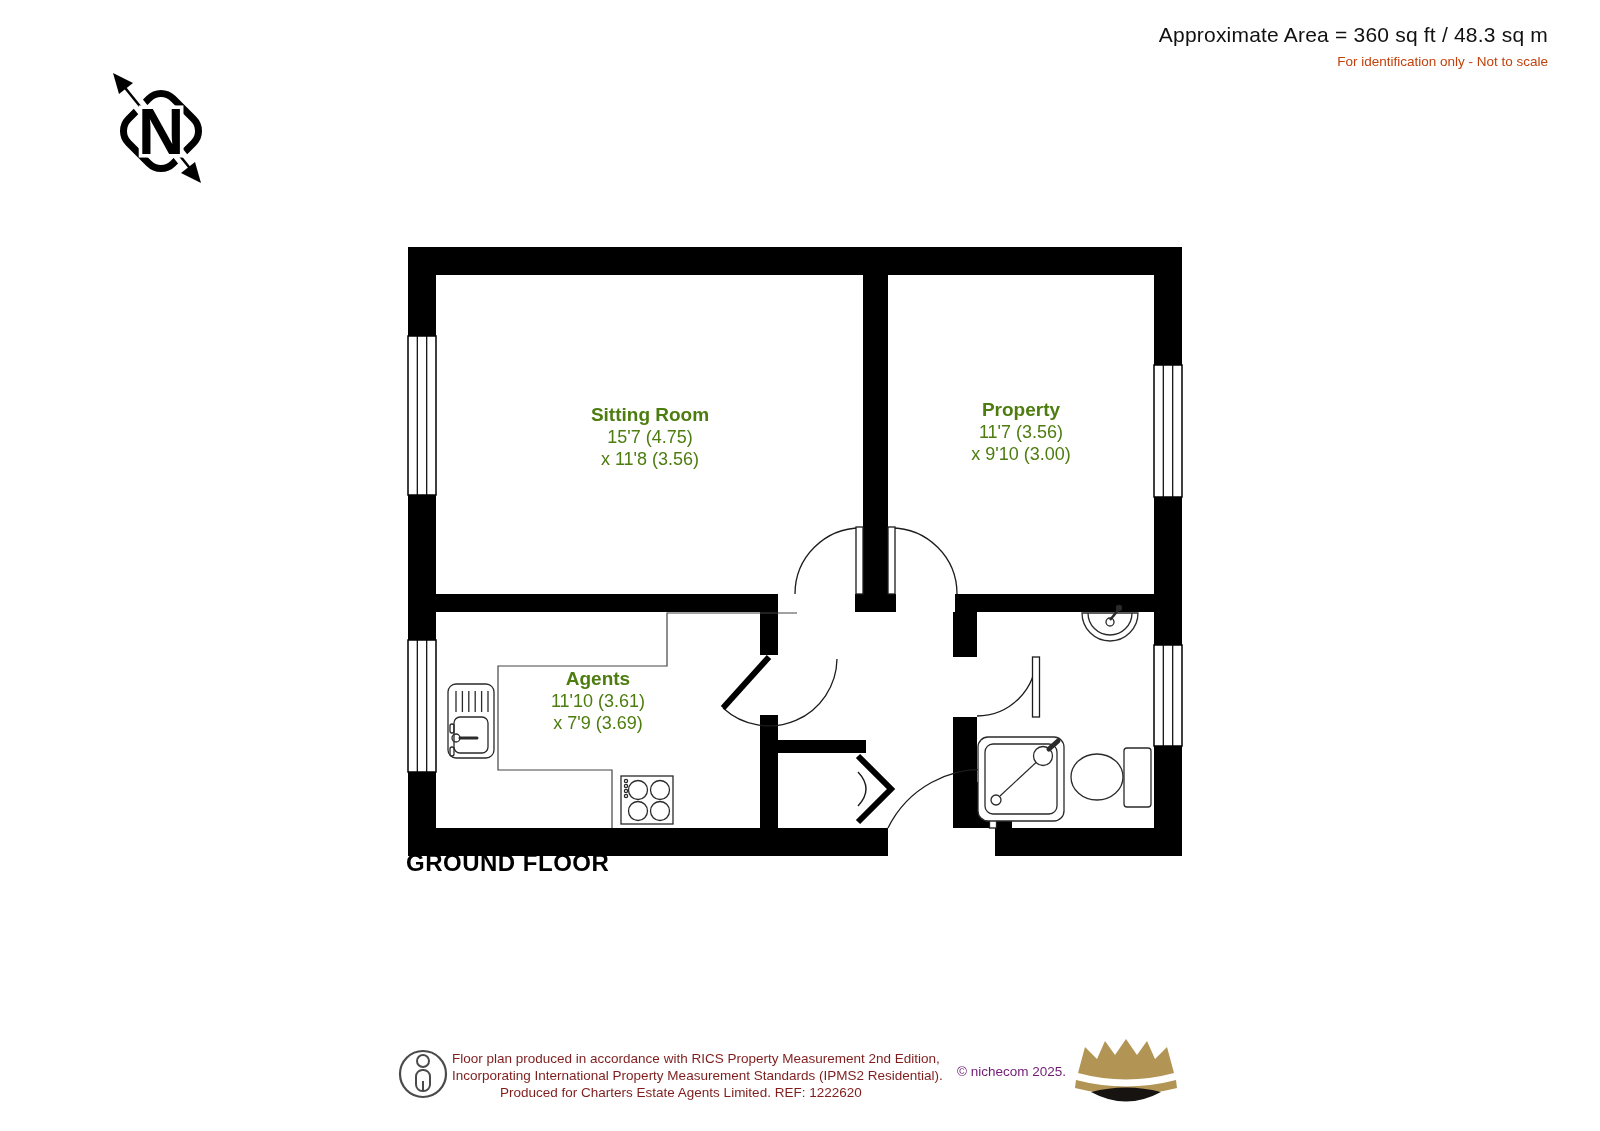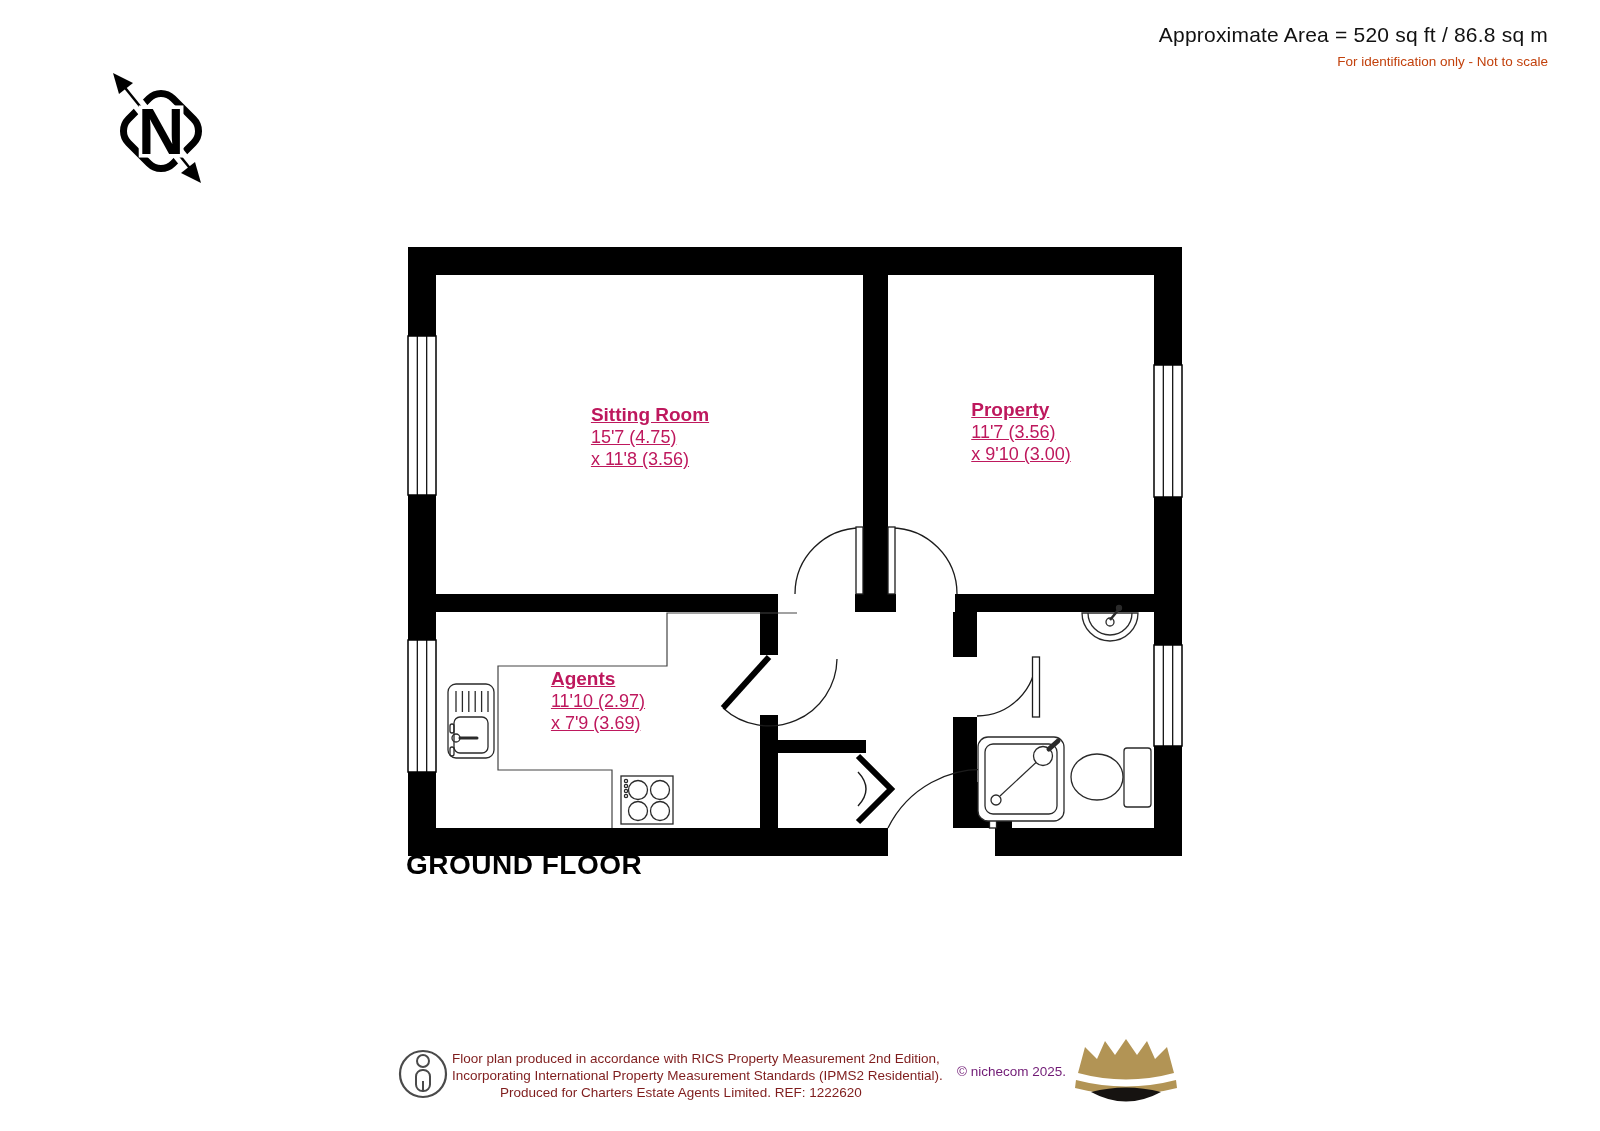--- a/index.html
+++ b/index.html
@@ -9,27 +9,27 @@
   }
   #plan-svg{position:absolute;left:0;top:0;width:1600px;height:1131px;}
   .hdr-area{
     position:absolute;top:23px;right:52px;font-size:21px;color:#111;
     letter-spacing:0.2px;
   }
   .hdr-note{
     position:absolute;top:54px;right:52px;font-size:13.5px;color:#c2410c;
   }
   .room-label{
-    position:absolute;transform:translateX(-50%);text-align:left;
-    line-height:22px;font-size:18px;color:#be185d;white-space:nowrap;text-decoration:underline;
+    position:absolute;transform:translateX(-50%);text-align:center;
+    line-height:22px;font-size:18px;color:#4d7c0f;white-space:nowrap;
   }
   .room-label .rname{font-weight:bold;font-size:19px;display:block;}
   .room-label span{display:block;}
   .floor-title{
-    position:absolute;left:406px;top:849px;font-size:28px;font-weight:bold;
+    position:absolute;left:406px;top:849px;font-size:24px;font-weight:bold;
     letter-spacing:0.5px;color:#000;
   }
   .foot-line{position:absolute;left:452px;font-size:13.5px;color:#7f1d1d;}
   .foot-copy{position:absolute;left:957px;top:1064px;font-size:13.5px;color:#701a75;}
 </style>
 </head>
 <body>
 
 <svg id="plan-svg" viewBox="0 0 1600 1131">
 
@@ -190,38 +190,38 @@
 
   <g>
     <path d="M 1078 1073 L 1085 1047 L 1097 1059 L 1105 1041 L 1115 1055 L 1126 1039
              L 1137 1055 L 1147 1041 L 1155 1059 L 1167 1047 L 1174 1073
              Q 1126 1086 1078 1073 Z" fill="#b29455"></path>
     <path d="M 1076 1080 Q 1126 1093 1176 1080 L 1177 1088 Q 1126 1101 1075 1088 Z" fill="#b29455"></path>
     <path d="M 1091 1092 Q 1126 1083 1161 1092 Q 1126 1111 1091 1092 Z" fill="#161311"></path>
   </g>
 </svg>
 
-<div class="hdr-area">Approximate Area = 520 sq ft / 86.8 sq m</div>
+<div class="hdr-area">Approximate Area = 360 sq ft / 48.3 sq m</div>
 <div class="hdr-note">For identification only - Not to scale</div>
 
 <div class="room-label" style="left:650px;top:404px;">
   <span class="rname">Sitting Room</span>
   <span>15'7 (4.75)</span>
   <span>x 11'8 (3.56)</span>
 </div>
 
 <div class="room-label" style="left:1021px;top:399px;">
   <span class="rname">Property</span>
   <span>11'7 (3.56)</span>
   <span>x 9'10 (3.00)</span>
 </div>
 
 <div class="room-label" style="left:598px;top:668px;">
   <span class="rname">Agents</span>
-  <span>11'10 (2.97)</span>
+  <span>11'10 (3.61)</span>
   <span>x 7'9 (3.69)</span>
 </div>
 
 <div class="floor-title">GROUND FLOOR</div>
 
 <div class="foot-line" style="top:1051px;">Floor plan produced in accordance with RICS Property Measurement 2nd Edition,</div>
 <div class="foot-line" style="top:1068px;">Incorporating International Property Measurement Standards (IPMS2 Residential).</div>
 <div class="foot-line" style="top:1085px;margin-left:48px;">Produced for Charters Estate Agents Limited.   REF: 1222620</div>
 <div class="foot-copy">© nichecom 2025.</div>
 

